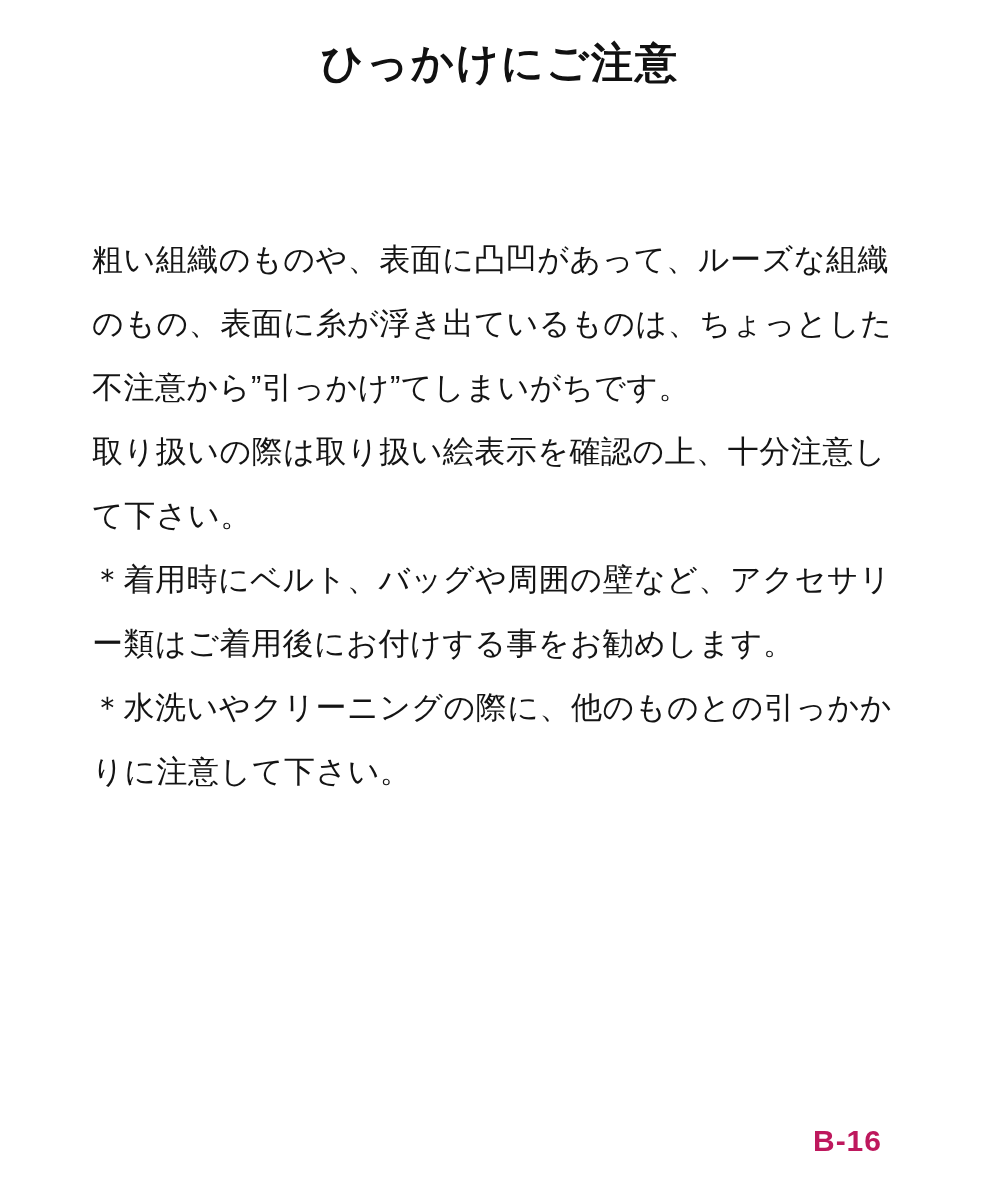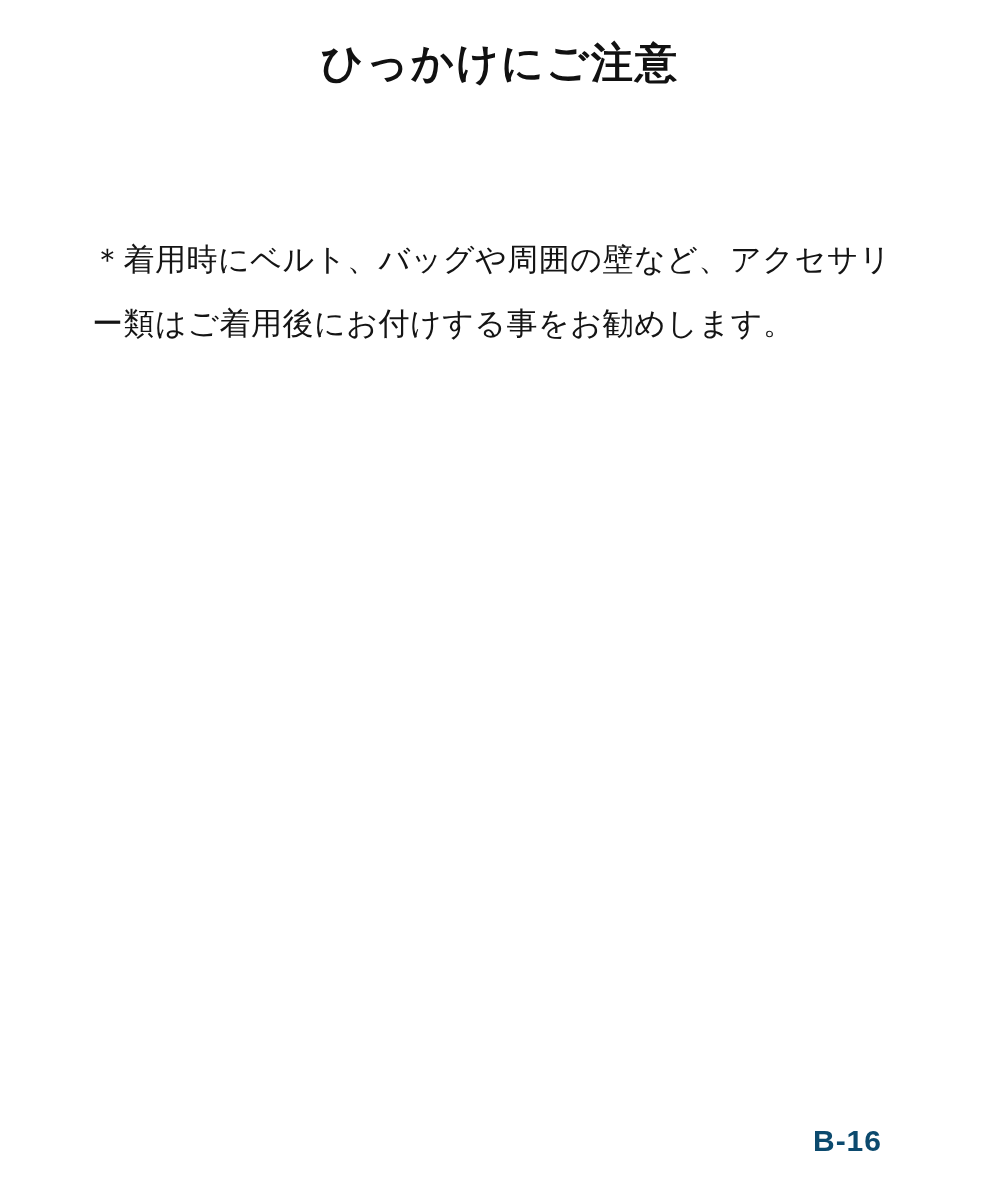--- a/index.html
+++ b/index.html
@@ -49,30 +49,33 @@
   .para + .para {
     margin-top: 0;
   }
   .page-code {
     position: absolute;
     right: 118px;
     bottom: 42px;
     font-size: 30px;
     font-weight: bold;
     letter-spacing: 1px;
-    color: #0c4a6e;
+    color: #be185d;
     text-align: right;
   }
 </style>
 </head>
 <body>
 
 <div class="page">
 
   <h1 class="doc-title">ひっかけにご注意</h1>
 
   <div class="body-block">
+    <p class="para">粗い組織のものや、表面に凸凹があって、ルーズな組織のもの、表面に糸が浮き出ているものは、ちょっとした不注意から”引っかけ”てしまいがちです。</p>
+    <p class="para">取り扱いの際は取り扱い絵表示を確認の上、十分注意して下さい。</p>
     <p class="para">＊着用時にベルト、バッグや周囲の壁など、アクセサリー類はご着用後にお付けする事をお勧めします。</p>
+    <p class="para">＊水洗いやクリーニングの際に、他のものとの引っかかりに注意して下さい。</p>
   </div>
 
   <div class="page-code">B-16</div>
 
 </div>
 
 </body></html>

